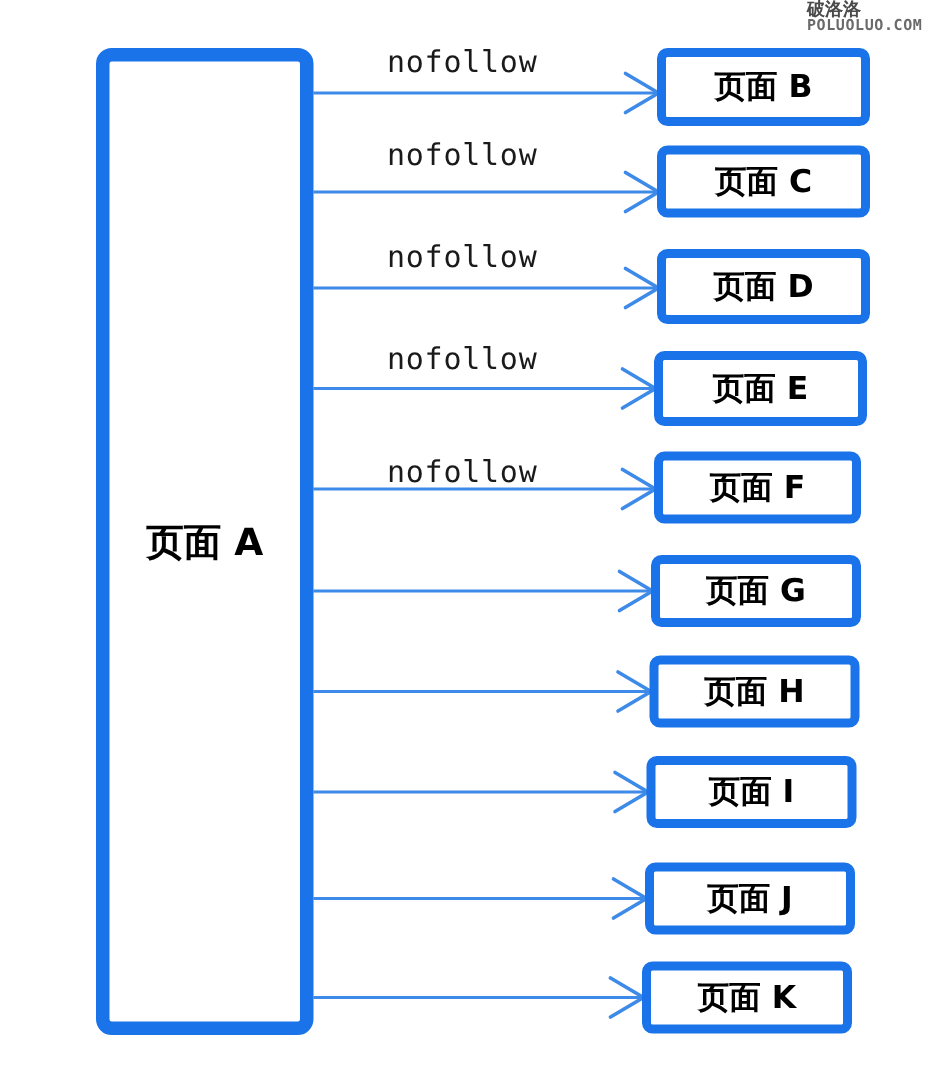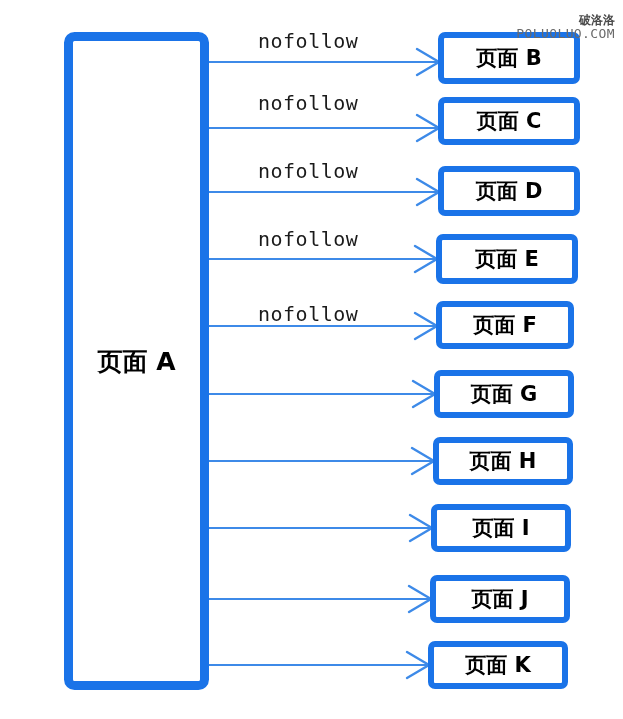--- a/index.html
+++ b/index.html
@@ -22,39 +22,38 @@
   svg.layer {
     position: absolute;
     top: 0;
     left: 0;
     width: 623px;
     height: 719px;
   }
   .watermark {
     position: absolute;
     right: 8px;
-    top: 14px;
-    text-align: right;
+    top: 0;
+    text-align: left;
     line-height: 1.05;
     user-select: none;
   }
   .wm-cn {
     font-family: "DejaVu Sans", sans-serif;
     font-size: 12px;
     font-weight: bold;
     color: #4a4a4a;
     letter-spacing: 0px;
   }
   .wm-en {
     font-family: "DejaVu Sans Mono", monospace;
-    font-size: 13px;
-    font-weight: normal;
+    font-size: 10px;
+    font-weight: bold;
     color: #6a6a6a;
     letter-spacing: 0.4px;
-    margin-left: 21px;
   }
   .node-label {
     font-family: "DejaVu Sans", "Liberation Sans", sans-serif;
     font-size: 21px;
     font-weight: bold;
     fill: #000000;
   }
   .hub-label {
     font-family: "DejaVu Sans", "Liberation Sans", sans-serif;
     font-size: 25px;

